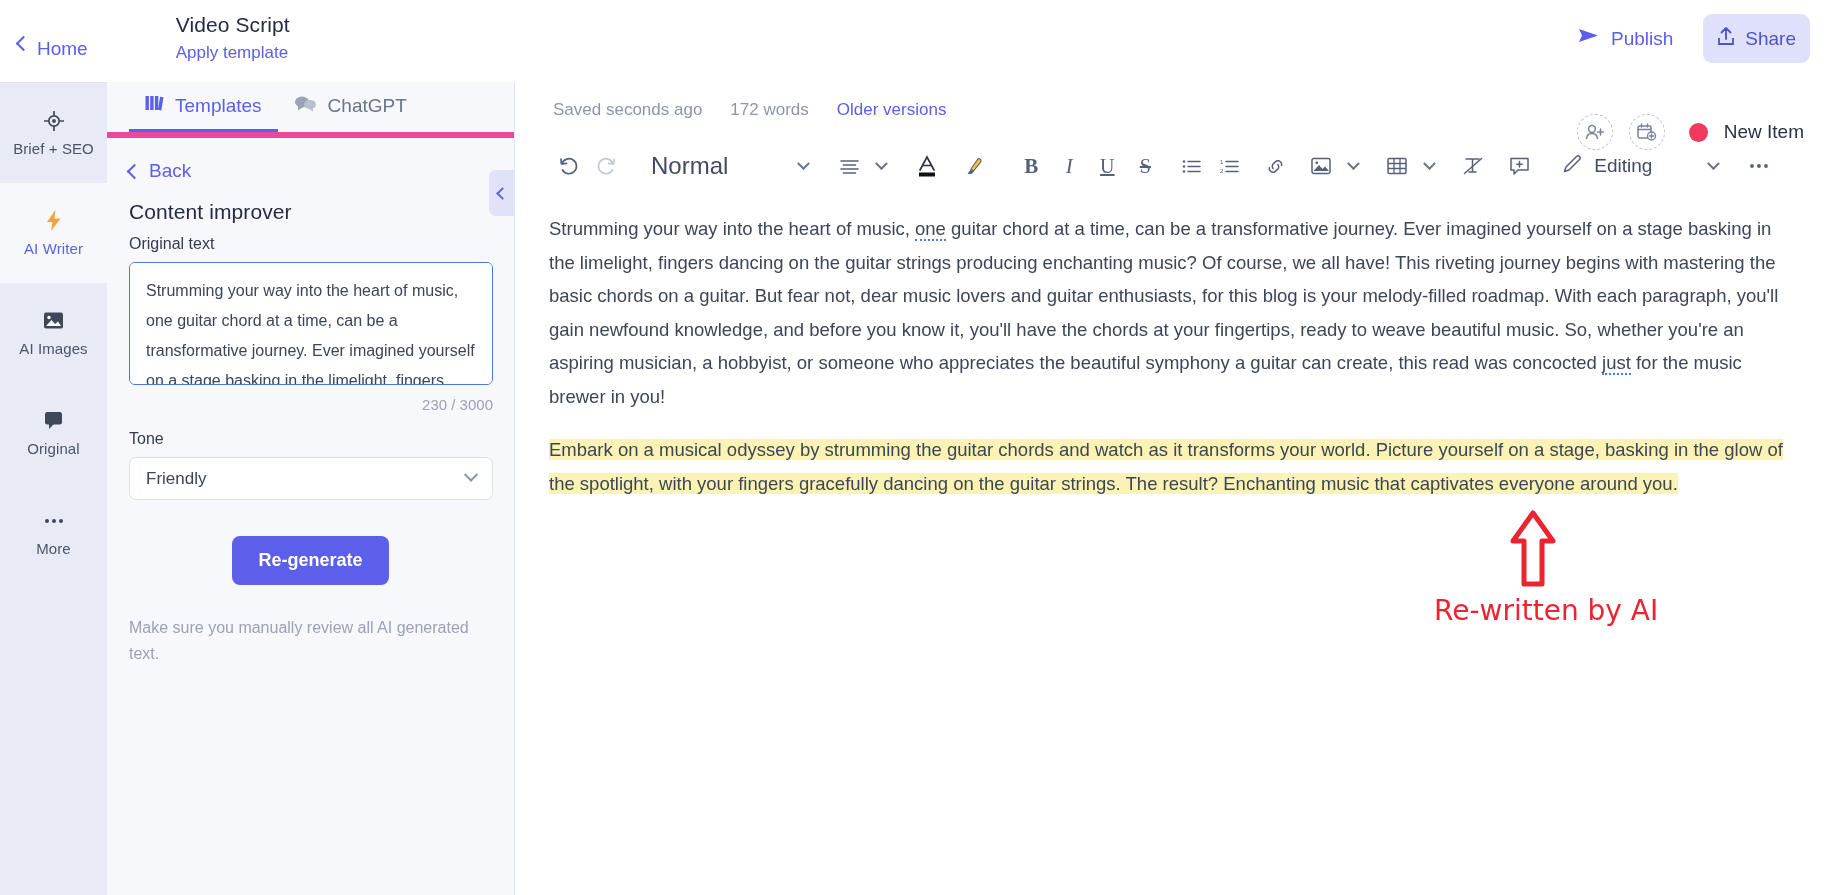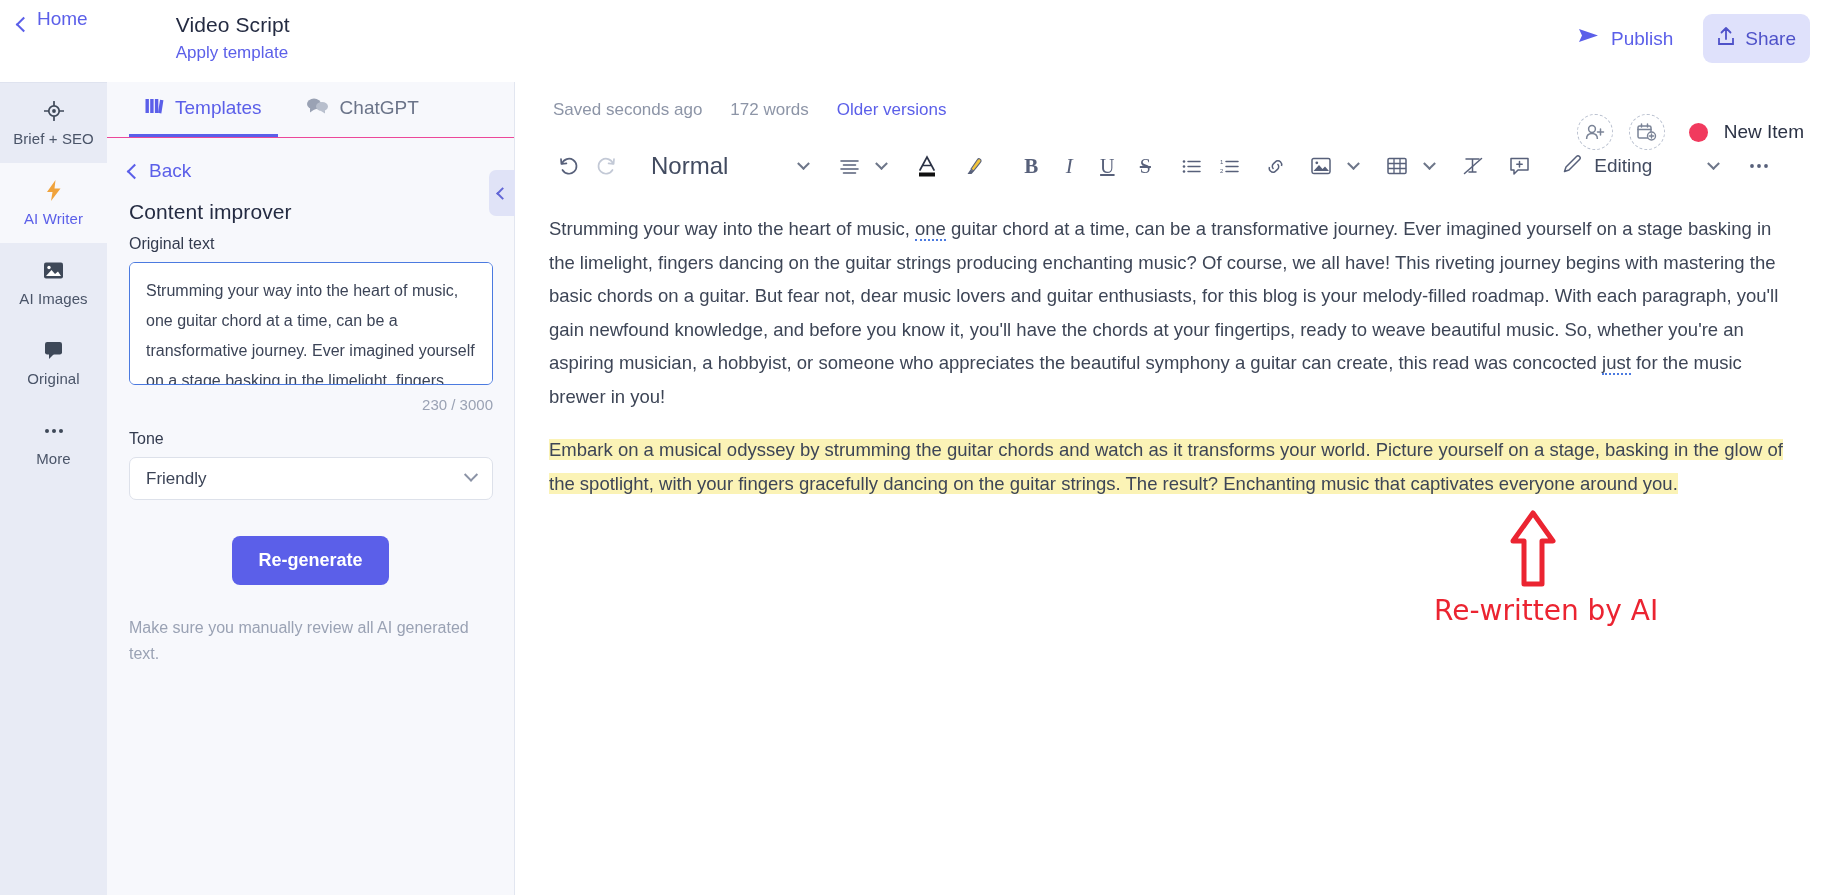--- a/index.html
+++ b/index.html
@@ -11,22 +11,22 @@
   }
   .app { display: flex; flex-direction: column; width: 1836px; height: 895px; }
 
   
   .topbar {
     height: 82px; flex: 0 0 82px;
     display: flex; align-items: flex-start;
     background: #fff; position: relative;
   }
   .home-link {
-    display: flex; align-items: flex-end; gap: 8px;
-    color: #5b5fe9; font-size: 19px; margin: 8px 0 0 18px;
+    display: flex; align-items: flex-start; gap: 8px;
+    color: #5b5fe9; font-size: 19px; margin: 38px 0 0 18px;
     cursor: pointer;
   }
   .chev-left { width: 11px; height: 11px; border-left: 2.2px solid #5b5fe9;
     border-bottom: 2.2px solid #5b5fe9; transform: rotate(45deg); display:inline-block; }
   .doc-titles { margin: 10px 0 0 88px; }
   .doc-title { font-size: 21px; color: #242b42; line-height: 30px; letter-spacing: .1px; }
   .doc-subtitle { font-size: 17px; color: #5b5fe9; line-height: 26px; cursor: pointer; }
   .topbar-right {
     position: absolute; right: 26px; top: 14px;
     display: flex; align-items: center; gap: 16px;
@@ -44,36 +44,36 @@
 
   
   .body { flex: 1; display: flex; min-height: 0; }
 
   
   .rail {
     width: 107px; flex: 0 0 107px; background: #e8ebf5;
     border-top: 1px solid #dfe3ef; display: flex; flex-direction: column;
   }
   .rail-item {
-    height: 80px; display: flex; flex-direction: column;
+    height: 100px; display: flex; flex-direction: column;
     align-items: center; justify-content: center; gap: 8px;
     cursor: pointer; color: #4a5468; font-size: 15px;
   }
   .rail-item.active { background: #f7f8fc; color: #5b5fe9; }
   .rail-icon { font-size: 19px; line-height: 19px; height: 22px; display:flex; align-items:center; }
   .rail-label { font-size: 15px; letter-spacing: .1px; }
 
   
   .panel {
     width: 408px; flex: 0 0 408px; background: #f7f8fc;
     border-right: 1px solid #e2e6f0; position: relative;
     display: flex; flex-direction: column;
   }
   .panel-tabs {
-    display: flex; gap: 12px; padding: 0 22px; border-bottom: 1px solid #ec4899;
+    display: flex; gap: 0; padding: 0 22px; border-bottom: 6px solid #ec4899;
     height: 56px; align-items: stretch;
   }
   .tab {
     display: flex; align-items: center; gap: 11px; padding: 0 16px;
     font-size: 19px; color: #6b7489; cursor: pointer; border-bottom: 3px solid transparent;
   }
   .tab.active { color: #5b5fe9; border-bottom-color: #5b5fe9; }
   .back-row {
     display: flex; align-items: center; gap: 9px;
     padding: 22px 0 0 22px; color: #5b5fe9; font-size: 19px; cursor: pointer;

